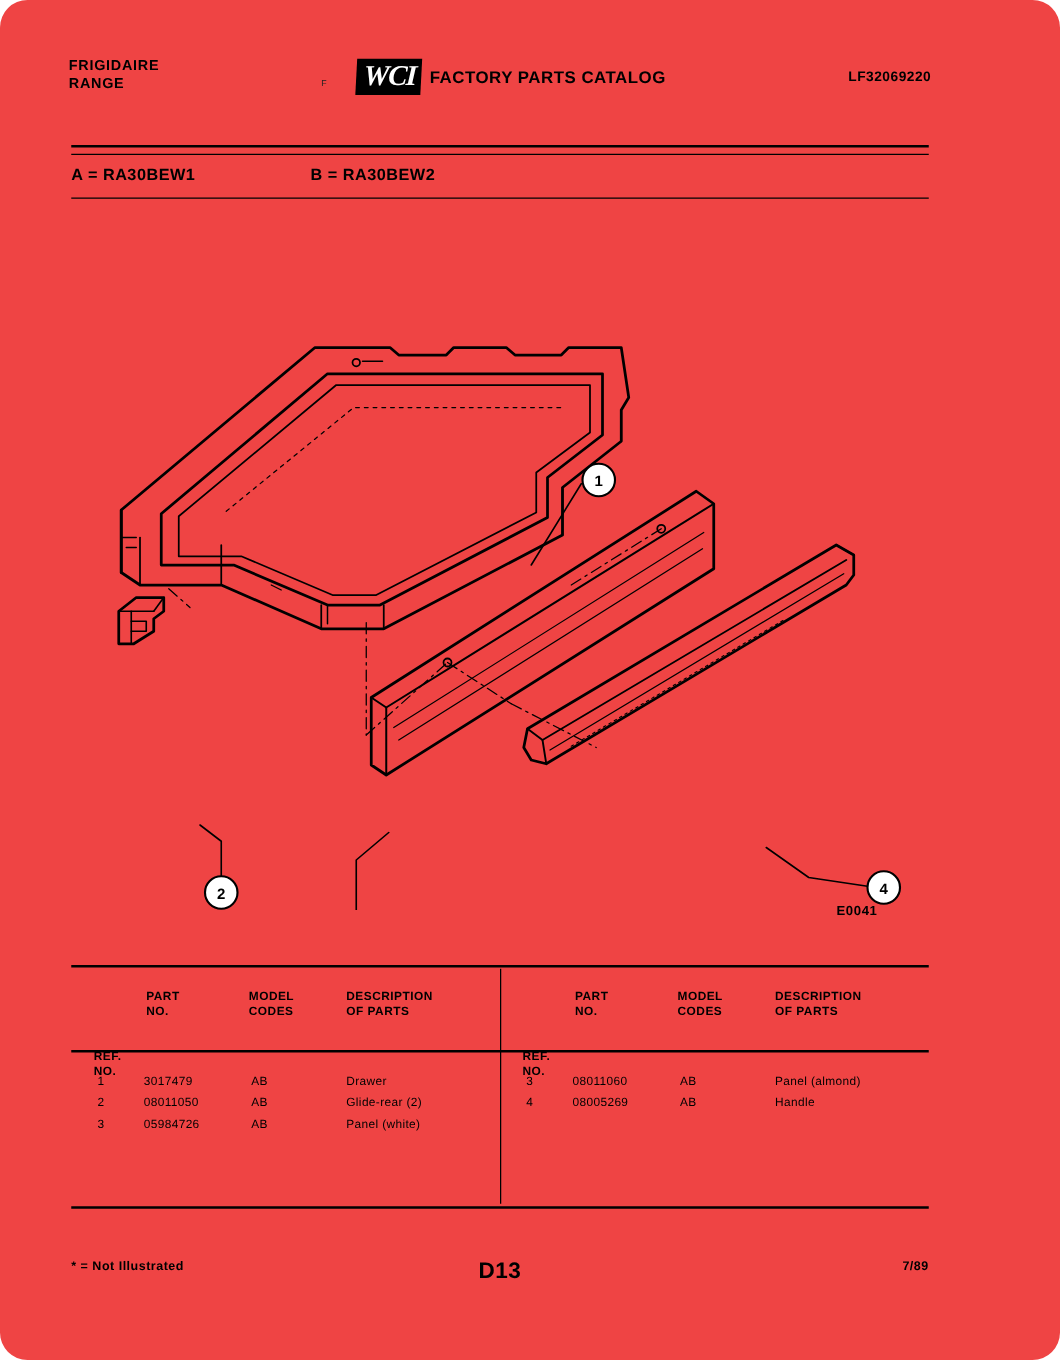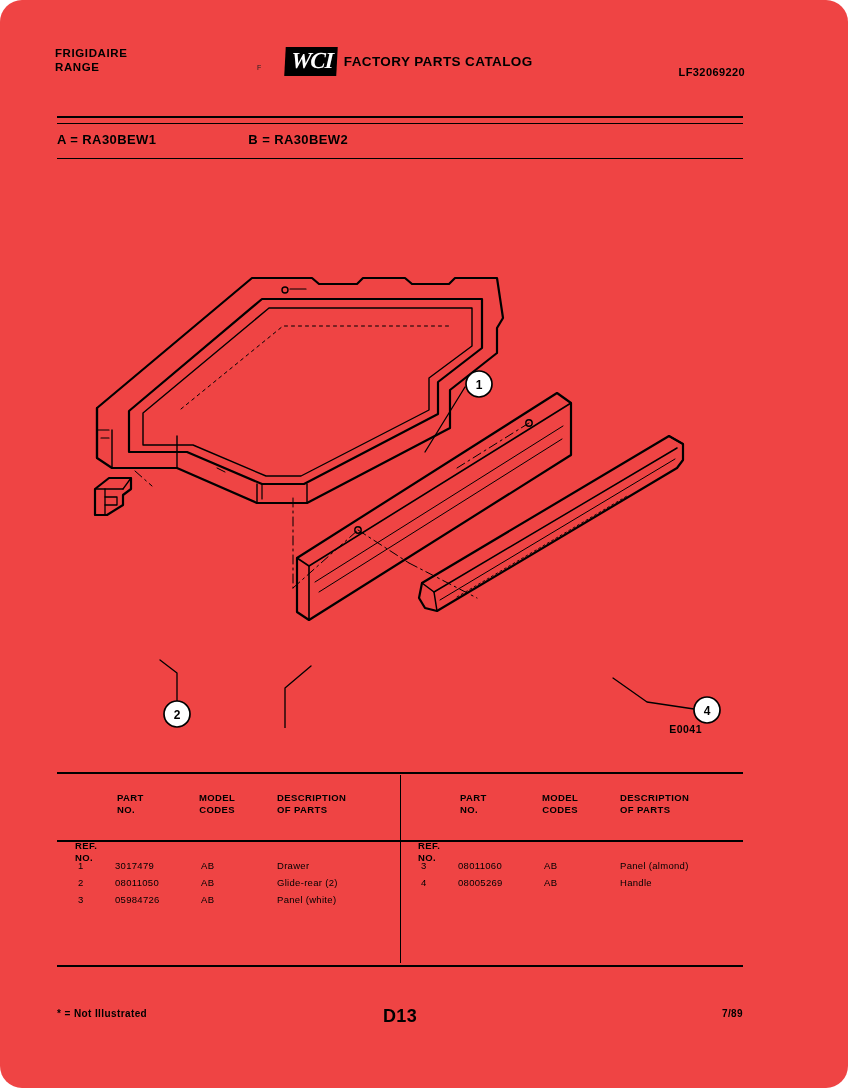--- a/index.html
+++ b/index.html
@@ -66,21 +66,21 @@
     display: inline-block;
     font-size: 13.5px;
     font-weight: bold;
     letter-spacing: 0.4px;
     vertical-align: middle;
     margin-left: 7px;
   }
   .catalog-code {
     position: absolute;
     right: 0;
-    top: 24px;
+    top: 14px;
     font-size: 11px;
     font-weight: bold;
     letter-spacing: 0.4px;
     text-align: right;
     margin-left: 30px;
   }
   .small-f {
     position: absolute;
     left: 202px;
     top: 22px;
@@ -183,21 +183,21 @@
 
   .hdr {
     position: absolute;
     font-size: 9.5px;
     font-weight: bold;
     line-height: 12px;
     letter-spacing: 0.4px;
   }
   .hdr.ref   { left: 18px;  top: 0; margin-top: 48px; }
   .hdr.part  { left: 60px;  top: 0; }
-  .hdr.model { left: 142px; top: 0; text-align: center; }
+  .hdr.model { left: 142px; top: 0; }
   .hdr.desc  { left: 220px; top: 0; }
 
   .row {
     position: absolute;
     height: 17px;
     font-size: 9.5px;
     letter-spacing: 0.3px;
     white-space: nowrap;
   }
   .row .c-ref   { position: absolute; left: 21px;  width: 34px; }

